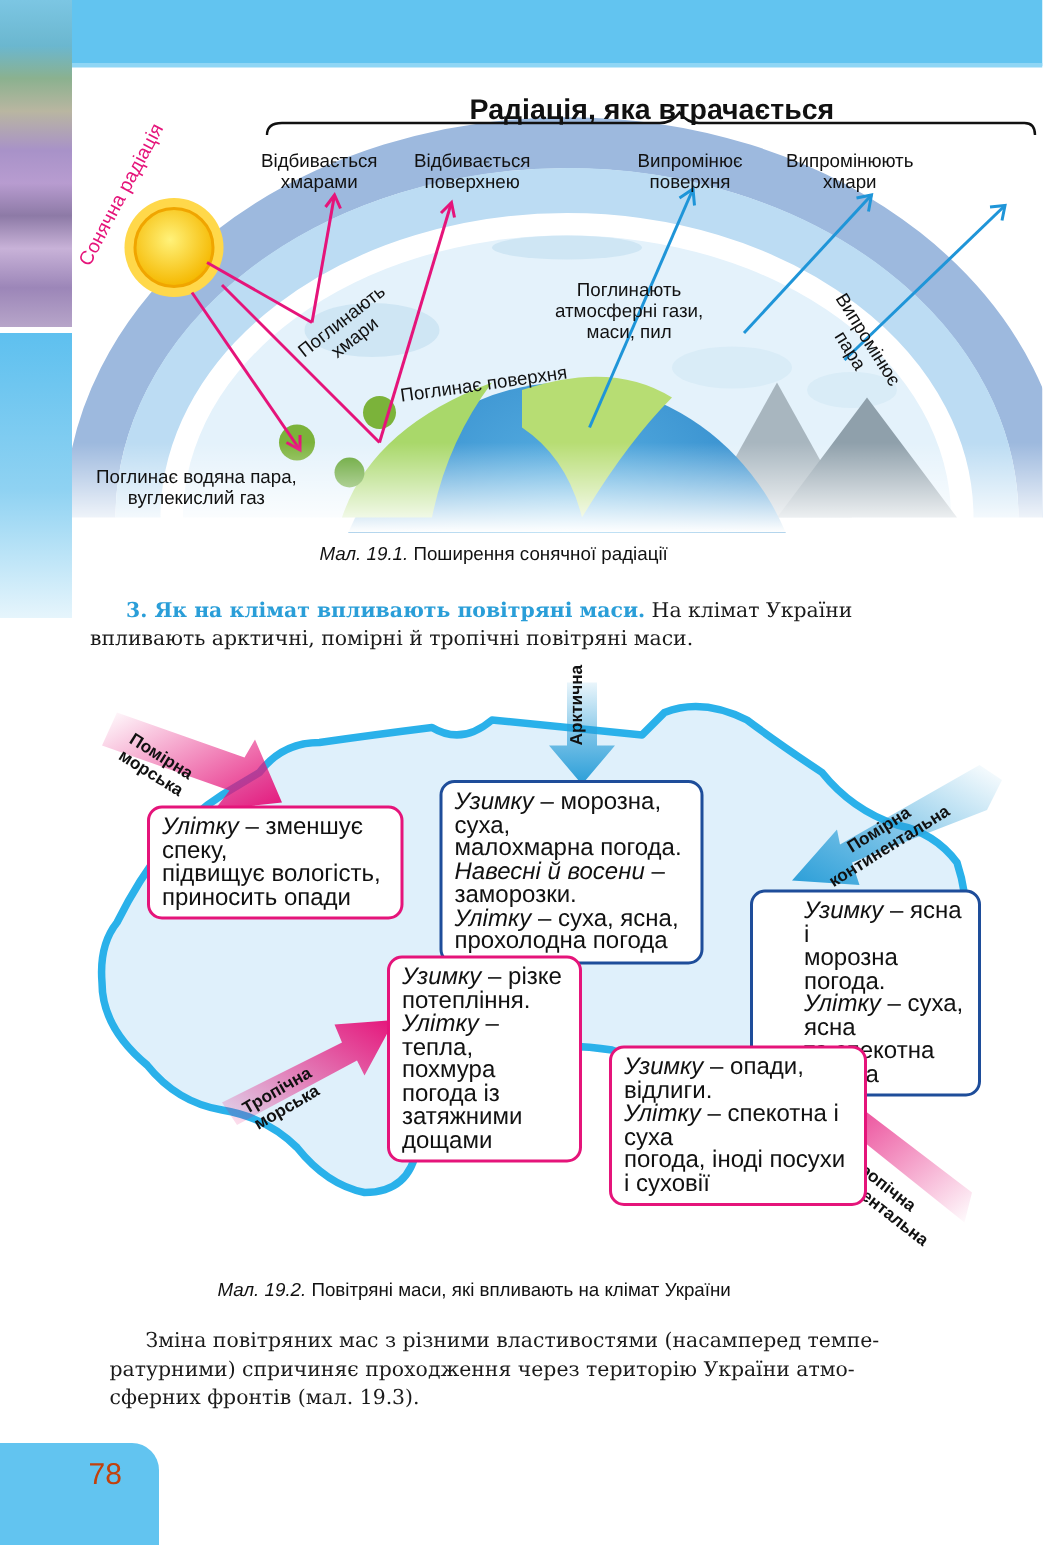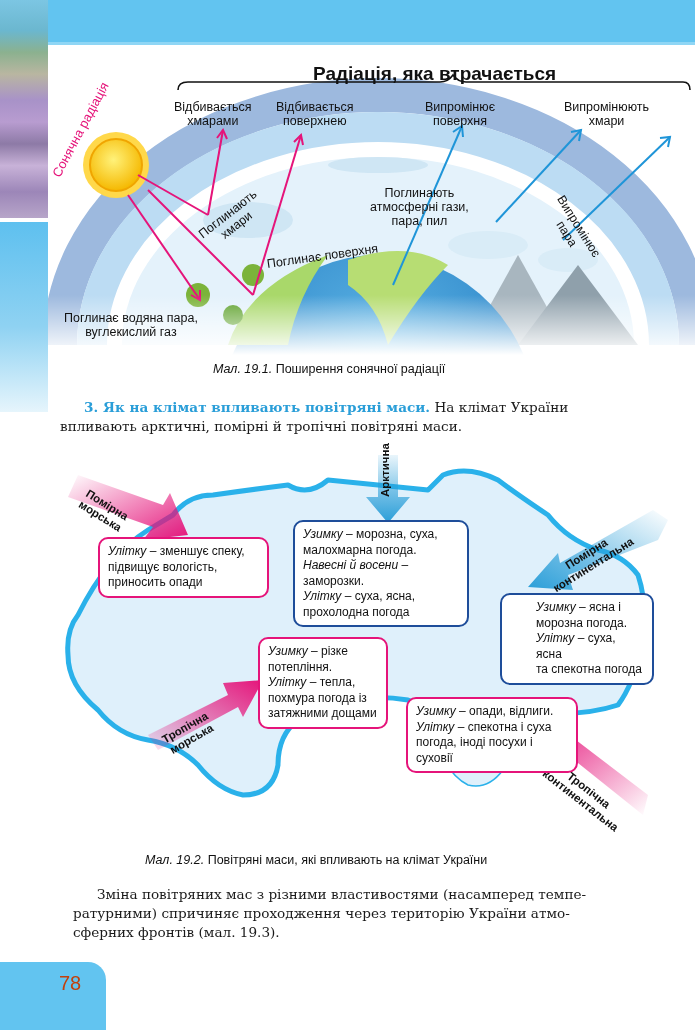--- a/index.html
+++ b/index.html
@@ -21,21 +21,21 @@
   .lbl { position:absolute; font-size:12.5px; line-height:14px; text-align:center; color:#111; white-space:nowrap; }
   .lbl-bold { font-weight:bold; font-size:19px; }
   .caption { position:absolute; font-size:12.5px; color:#111; white-space:nowrap; }
   .caption i { }
 
   
   .para { position:absolute; font-family:"DejaVu Serif", serif; font-size:13.6px; line-height:19px; color:#1a1a1a; }
   .heading-blue { color:#2a9ed8; font-weight:bold; }
 
   
-  .map-box { position:absolute; background:#fff; border-radius:10px; padding:5px 8px; font-size:12px; line-height:15.5px; color:#111; }
+  .map-box { position:absolute; background:#fff; border-radius:10px; padding:5px 8px; font-size:16px; line-height:15.5px; color:#111; }
   .box-pink { border:2.5px solid #e5147a; }
   .box-navy { border:2.5px solid #1e4d9a; }
   .map-box i { font-style:italic; }
   .arrow-lbl { position:absolute; font-size:11.5px; font-weight:bold; color:#111; white-space:nowrap; line-height:13px; text-align:center; }
 </style>
 </head>
 <body>
 
 <div class="top-band"></div>
 <div class="top-band-line"></div>
@@ -117,36 +117,36 @@
     <div>хмарами</div>
   </div>
   <div class="lbl" style="left:228px; top:55px;">
     <div>Відбивається</div>
     <div>поверхнею</div>
   </div>
   <div class="lbl" style="left:377px; top:55px;">
     <div>Випромінює</div>
     <div>поверхня</div>
   </div>
-  <div class="lbl" style="left:516px; top:55px;">
+  <div class="lbl" style="left:476px; top:55px;">
     <div>Випромінюють</div>
     <div>хмари</div>
   </div>
   <div class="lbl" style="left:518px; top:148px; transform:rotate(58deg); transform-origin:left top;">
     <div>Випромінює</div>
     <div>пара</div>
   </div>
   <div class="lbl" style="left:148px; top:185px; transform:rotate(-38deg); transform-origin:left top;">
     <div>Поглинають</div>
     <div>хмари</div>
   </div>
   <div class="lbl" style="left:322px; top:141px;">
     <div>Поглинають</div>
     <div>атмосферні гази,</div>
-    <div>пара, пил</div>
+    <div>маси, пил</div>
   </div>
   <div class="lbl" style="left:218px; top:212px; transform:rotate(-8deg); transform-origin:left top;">Поглинає поверхня</div>
   <div class="lbl" style="left:16px; top:266px;">
     <div>Поглинає водяна пара,</div>
     <div>вуглекислий газ</div>
   </div>
   <div class="lbl" style="left:2px; top:128px; color:#e5147a; font-size:13px; transform:rotate(-62deg); transform-origin:left top;">Сонячна радіація</div>
 </div>
 
 <div class="caption" style="left:213px; top:362px;">

